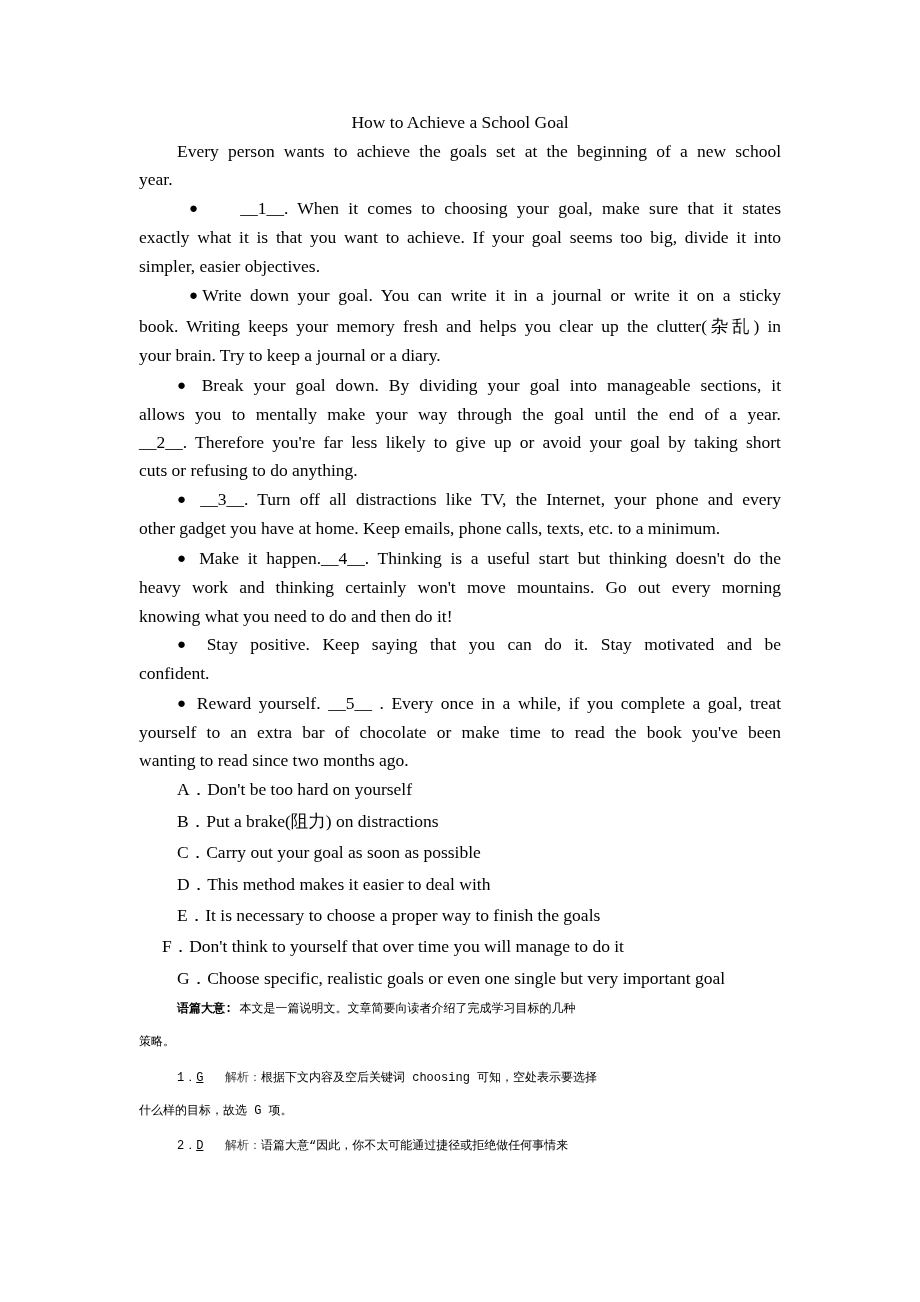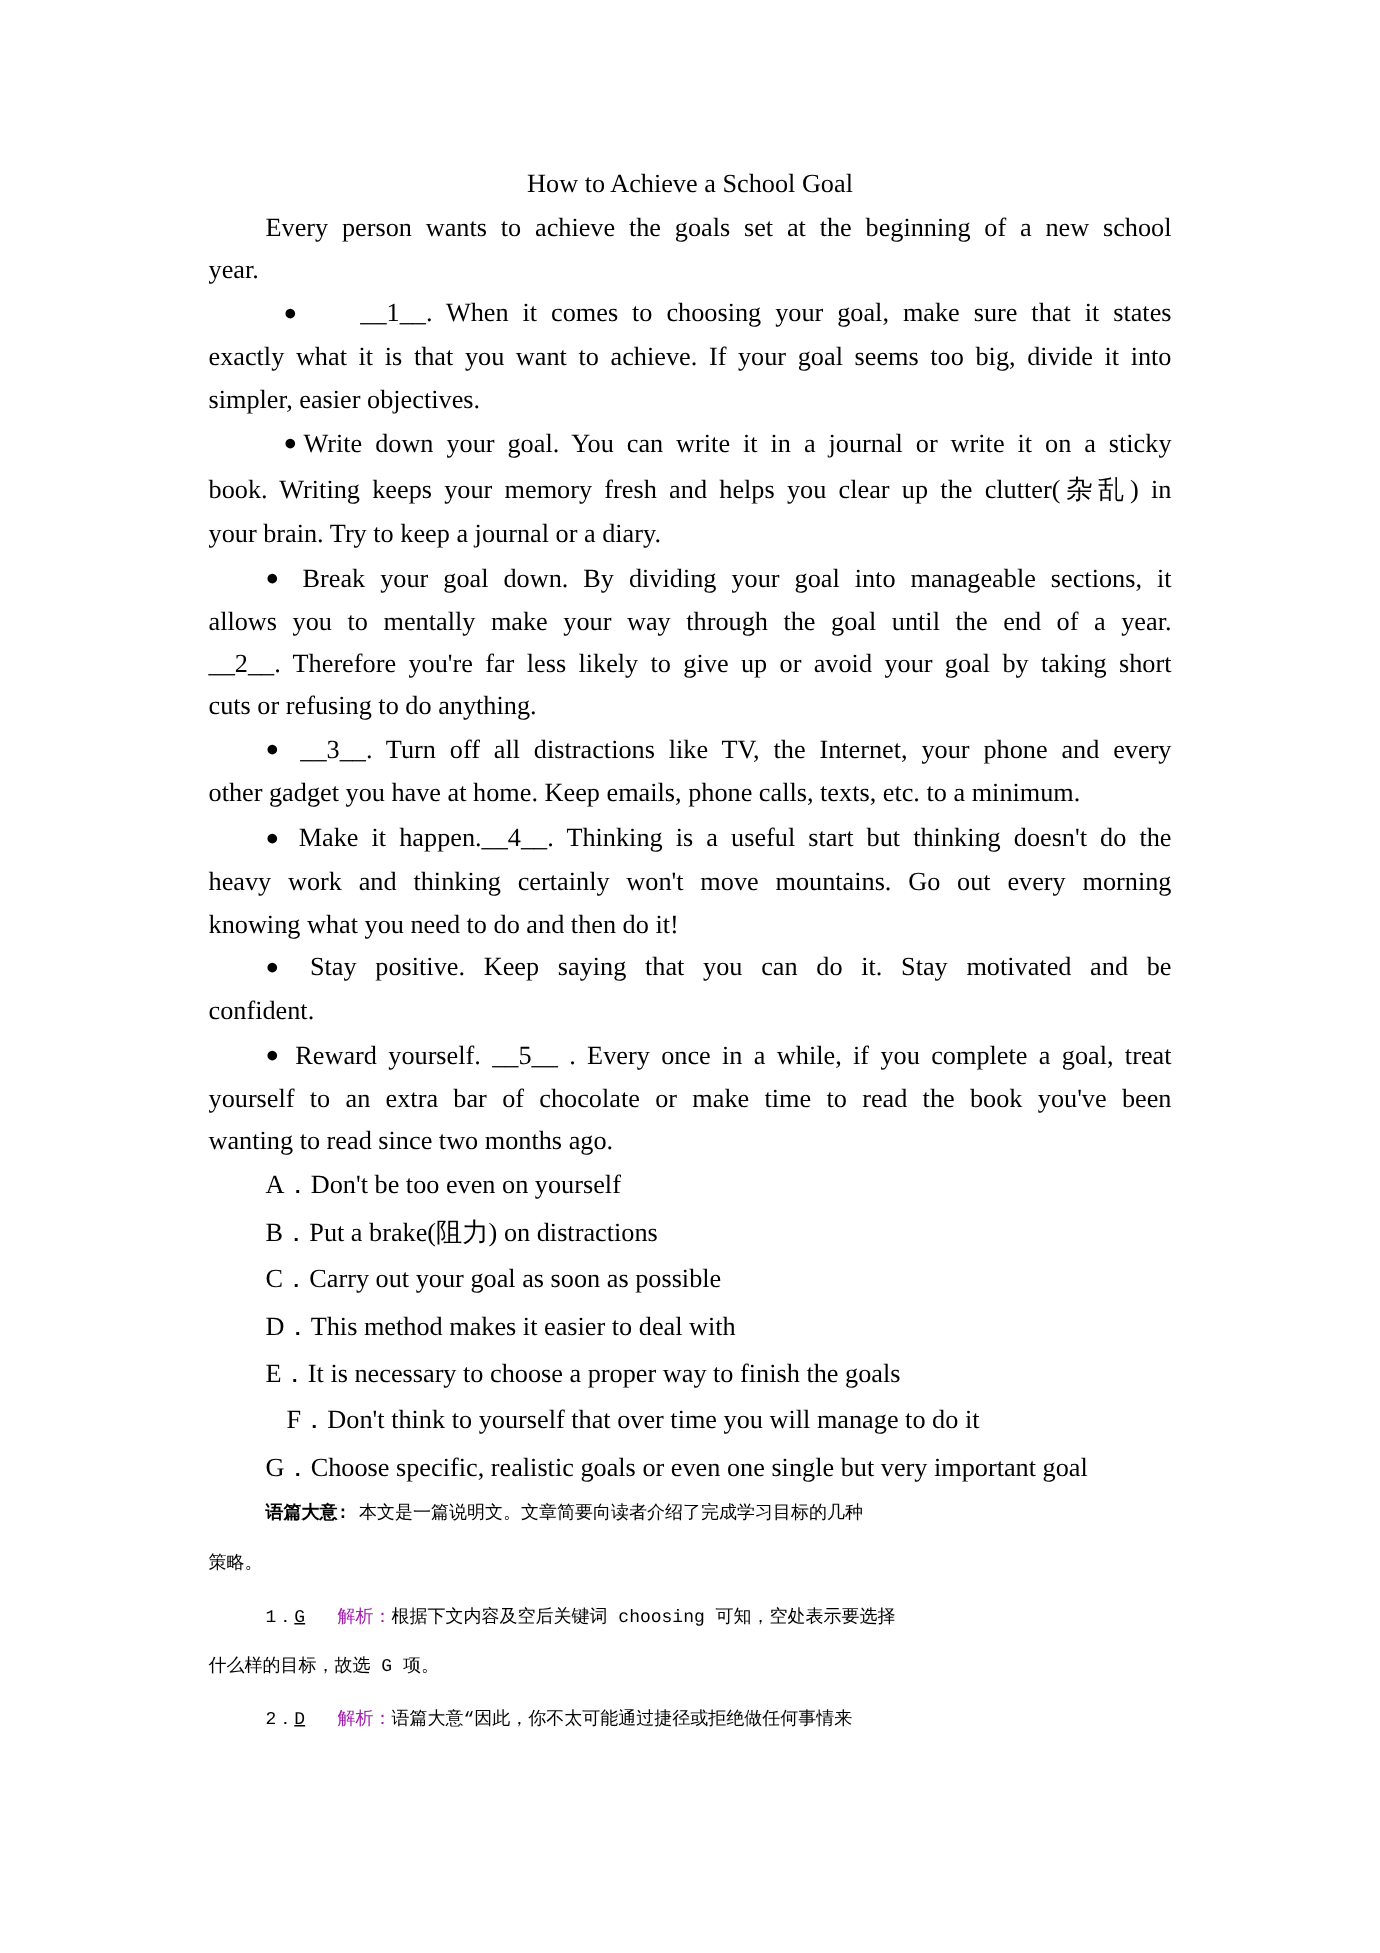--- a/index.html
+++ b/index.html
@@ -4,21 +4,21 @@
 <style>
   html, body { margin:0; padding:0; background:#ffffff; }
   body { width:920px; height:1302px; position:relative; overflow:hidden;
          font-family:"Liberation Serif","DejaVu Serif",serif; color:#000; }
   .page { position:absolute; left:139px; top:108px; width:642px; }
   .line { position:absolute; left:0; white-space:nowrap; font-size:17.5px; line-height:22px; }
   .just { width:642px; text-align:justify; text-align-last:justify; white-space:normal; }
   .title { position:absolute; left:0; width:642px; text-align:center; top:4px; font-size:17.5px; }
   .bullet { font-size:15px; position:relative; top:-1px; }
   .blank { text-decoration:underline; }
-  .blue { color:#a21caf;text-align:right; }
+  .blue { color:#404040;text-align:right; }
   .bold { font-weight:bold; }
   .cn { font-family:Liberation Mono, monospace; font-size:12px; }
 </style>
 </head>
 <body>
 
 <div class="page">
   <div class="title">How to Achieve a School Goal</div>
 
   <div class="line just" style="top:32px; padding-left:38px; width:604px;">Every person wants to achieve the goals set at the    beginning of a new school</div>
@@ -58,26 +58,26 @@
     <span class="bullet">●</span> <span>Stay positive. Keep saying that you can do it. Stay motivated and be</span>
   </div>
   <div class="line" style="top:554px;">confident.</div>
 
   <div class="line just" style="top:584px; padding-left:38px; width:604px;">
     <span class="bullet">●</span> <span>Reward yourself. __5__ . Every once in a while, if you complete a goal, treat</span>
   </div>
   <div class="line just" style="top:613px;">yourself to an extra bar of chocolate or make time to read the book you've been</div>
   <div class="line" style="top:641px;">wanting to read since two months ago.</div>
 
-  <div class="line" style="top:670px; left:38px;"><span>A．</span><span>Don't be too even on yourself</span></div>
+  <div class="line" style="top:670px; left:38px;"><span>A．</span><span>Don't be too hard on yourself</span></div>
   <div class="line" style="top:702px; left:38px;"><span>B．</span><span>Put a brake(阻力) on distractions</span></div>
   <div class="line" style="top:733px; left:38px;"><span>C．</span><span>Carry out your goal as soon as possible</span></div>
   <div class="line" style="top:765px; left:38px;"><span>D．</span><span>This method makes it easier to deal with</span></div>
   <div class="line" style="top:796px; left:38px;"><span>E．</span><span>It is necessary to choose a proper way to finish the goals</span></div>
-  <div class="line" style="top:827px; left:52px;text-align:right;"><span>F．</span><span>Don't think to yourself that over time you will manage to do it</span></div>
+  <div class="line" style="top:827px; left:23px;text-align:right;"><span>F．</span><span>Don't think to yourself that over time you will manage to do it</span></div>
   <div class="line" style="top:859px; left:38px;"><span>G．</span><span>Choose specific,    realistic goals or even one single but very important goal</span></div>
 
   <div class="line cn" style="top:890px; left:38px;">
     <span class="bold">语篇大意:</span><span> 本文是一篇说明文。文章简要向读者介绍了完成学习目标的几种</span>
   </div>
   <div class="line cn" style="top:923px;">策略。</div>
 
   <div class="line cn" style="top:959px; left:38px;">
     <span>1．</span><span class="blank">G</span>&nbsp;&nbsp;&nbsp;<span class="blue">解析：</span><span>根据下文内容及空后关键词 choosing 可知，空处表示要选择</span>
   </div>

